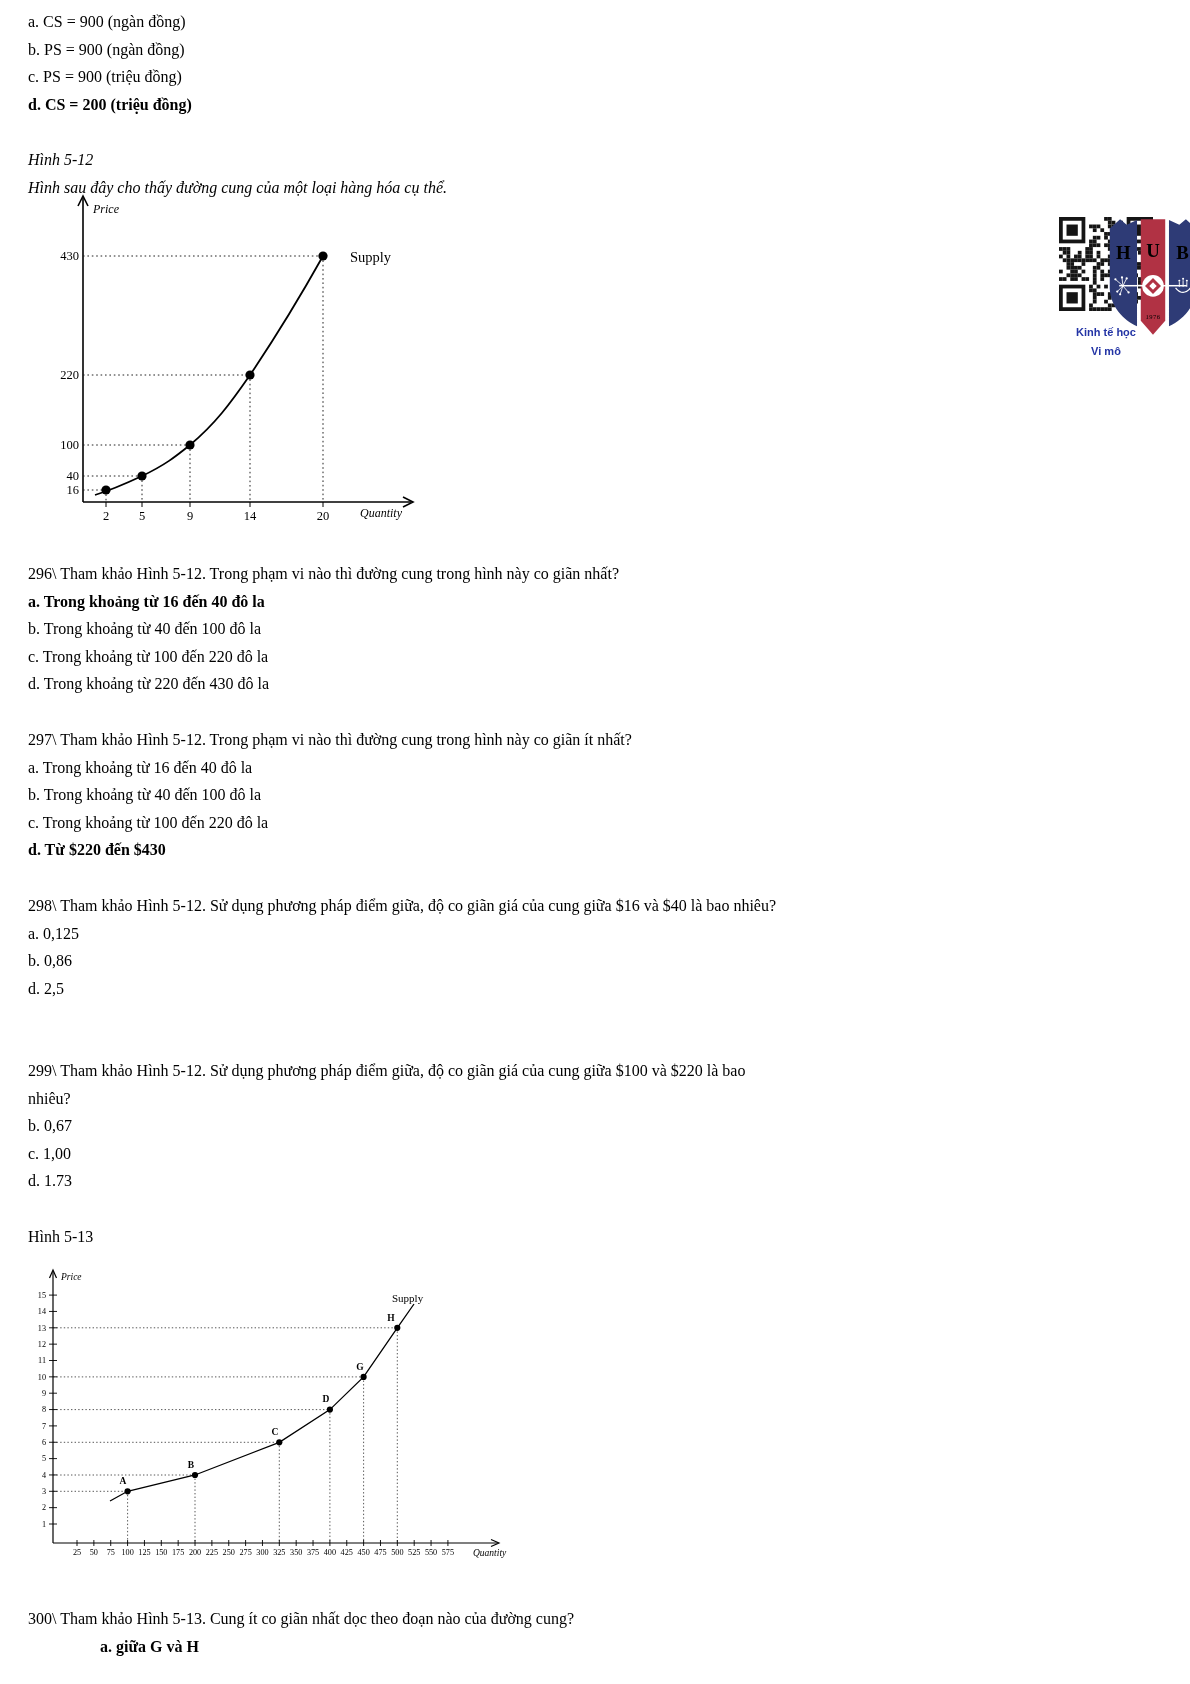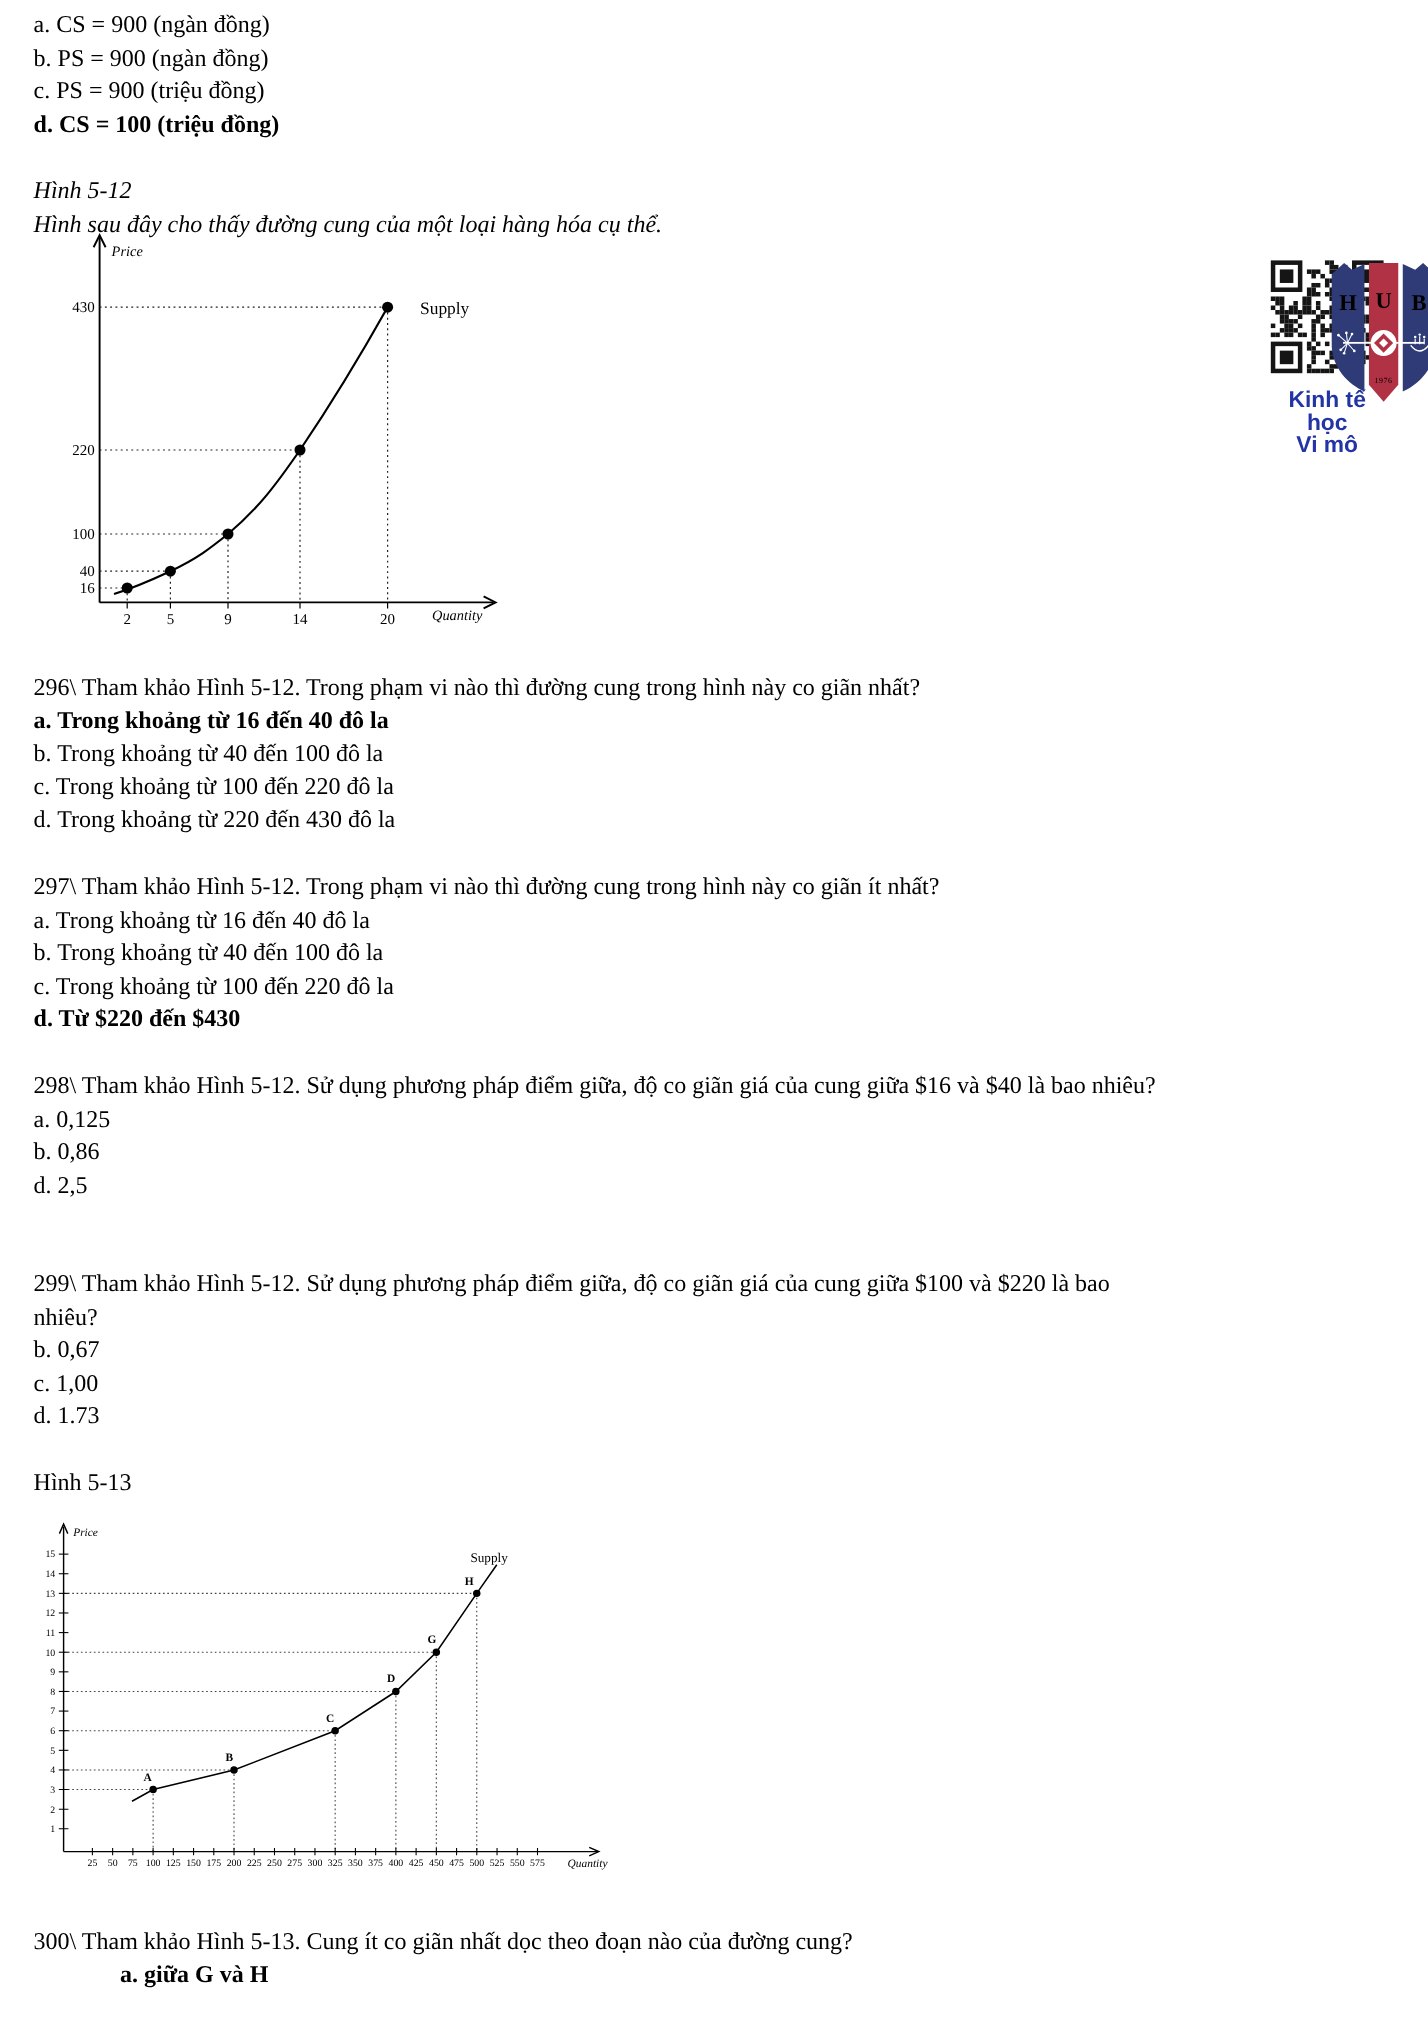--- a/index.html
+++ b/index.html
@@ -1,39 +1,39 @@
 <!DOCTYPE html>
 <html lang="vi"><head>
 <meta charset="utf-8">
 <style>
   html,body{margin:0;padding:0;background:#fff;}
   .page{position:relative;width:1190px;height:1684px;background:#fff;overflow:hidden;
         font-family:"Liberation Serif",serif;color:#000;}
-  .tb{position:absolute;left:28px;font-size:20px;line-height:27.6px;}
+  .tb{position:absolute;left:28px;font-size:16px;line-height:27.6px;}
   .tb .ln{min-height:27.6px;white-space:nowrap;}
   .b{font-weight:bold;}
   .indent{padding-left:72px;}
   svg{position:absolute;overflow:visible;}
   svg text{font-family:"Liberation Serif",serif;fill:#000;}
   .axlbl{font-style:italic;}
   .sidebar{position:absolute;left:1056px;top:210px;width:100px;text-align:center;}
   .qr-wrap{margin-top:7px;}
   .captions{margin-top:8px;font-family:"Liberation Sans",sans-serif;font-weight:bold;
-            font-size:19px;line-height:19px;color:#2334a5;}
+            font-size:11px;line-height:19px;color:#2334a5;}
 </style>
 </head>
 <body>
 
 <div class="page">
 
   <div class="tb" style="top:8px;">
     <div class="ln">a. CS = 900 (ngàn đồng)</div>
     <div class="ln">b. PS = 900 (ngàn đồng)</div>
     <div class="ln">c. PS = 900 (triệu đồng)</div>
-    <div class="ln b">d. CS = 100 (triệu đồng)</div>
+    <div class="ln b">d. CS = 200 (triệu đồng)</div>
   </div>
 
   <div class="tb" style="top:146px;font-style:italic;">
     <div class="ln">Hình 5-12</div>
     <div class="ln">Hình sau đây cho thấy đường cung của một loại hàng hóa cụ thể.</div>
   </div>
 
   <svg id="chart1" style="left:55px;top:192px;" width="370" height="340" viewBox="0 0 370 340">
 
     <line x1="28" y1="6" x2="28" y2="310" stroke="#000" stroke-width="1.6"></line>

